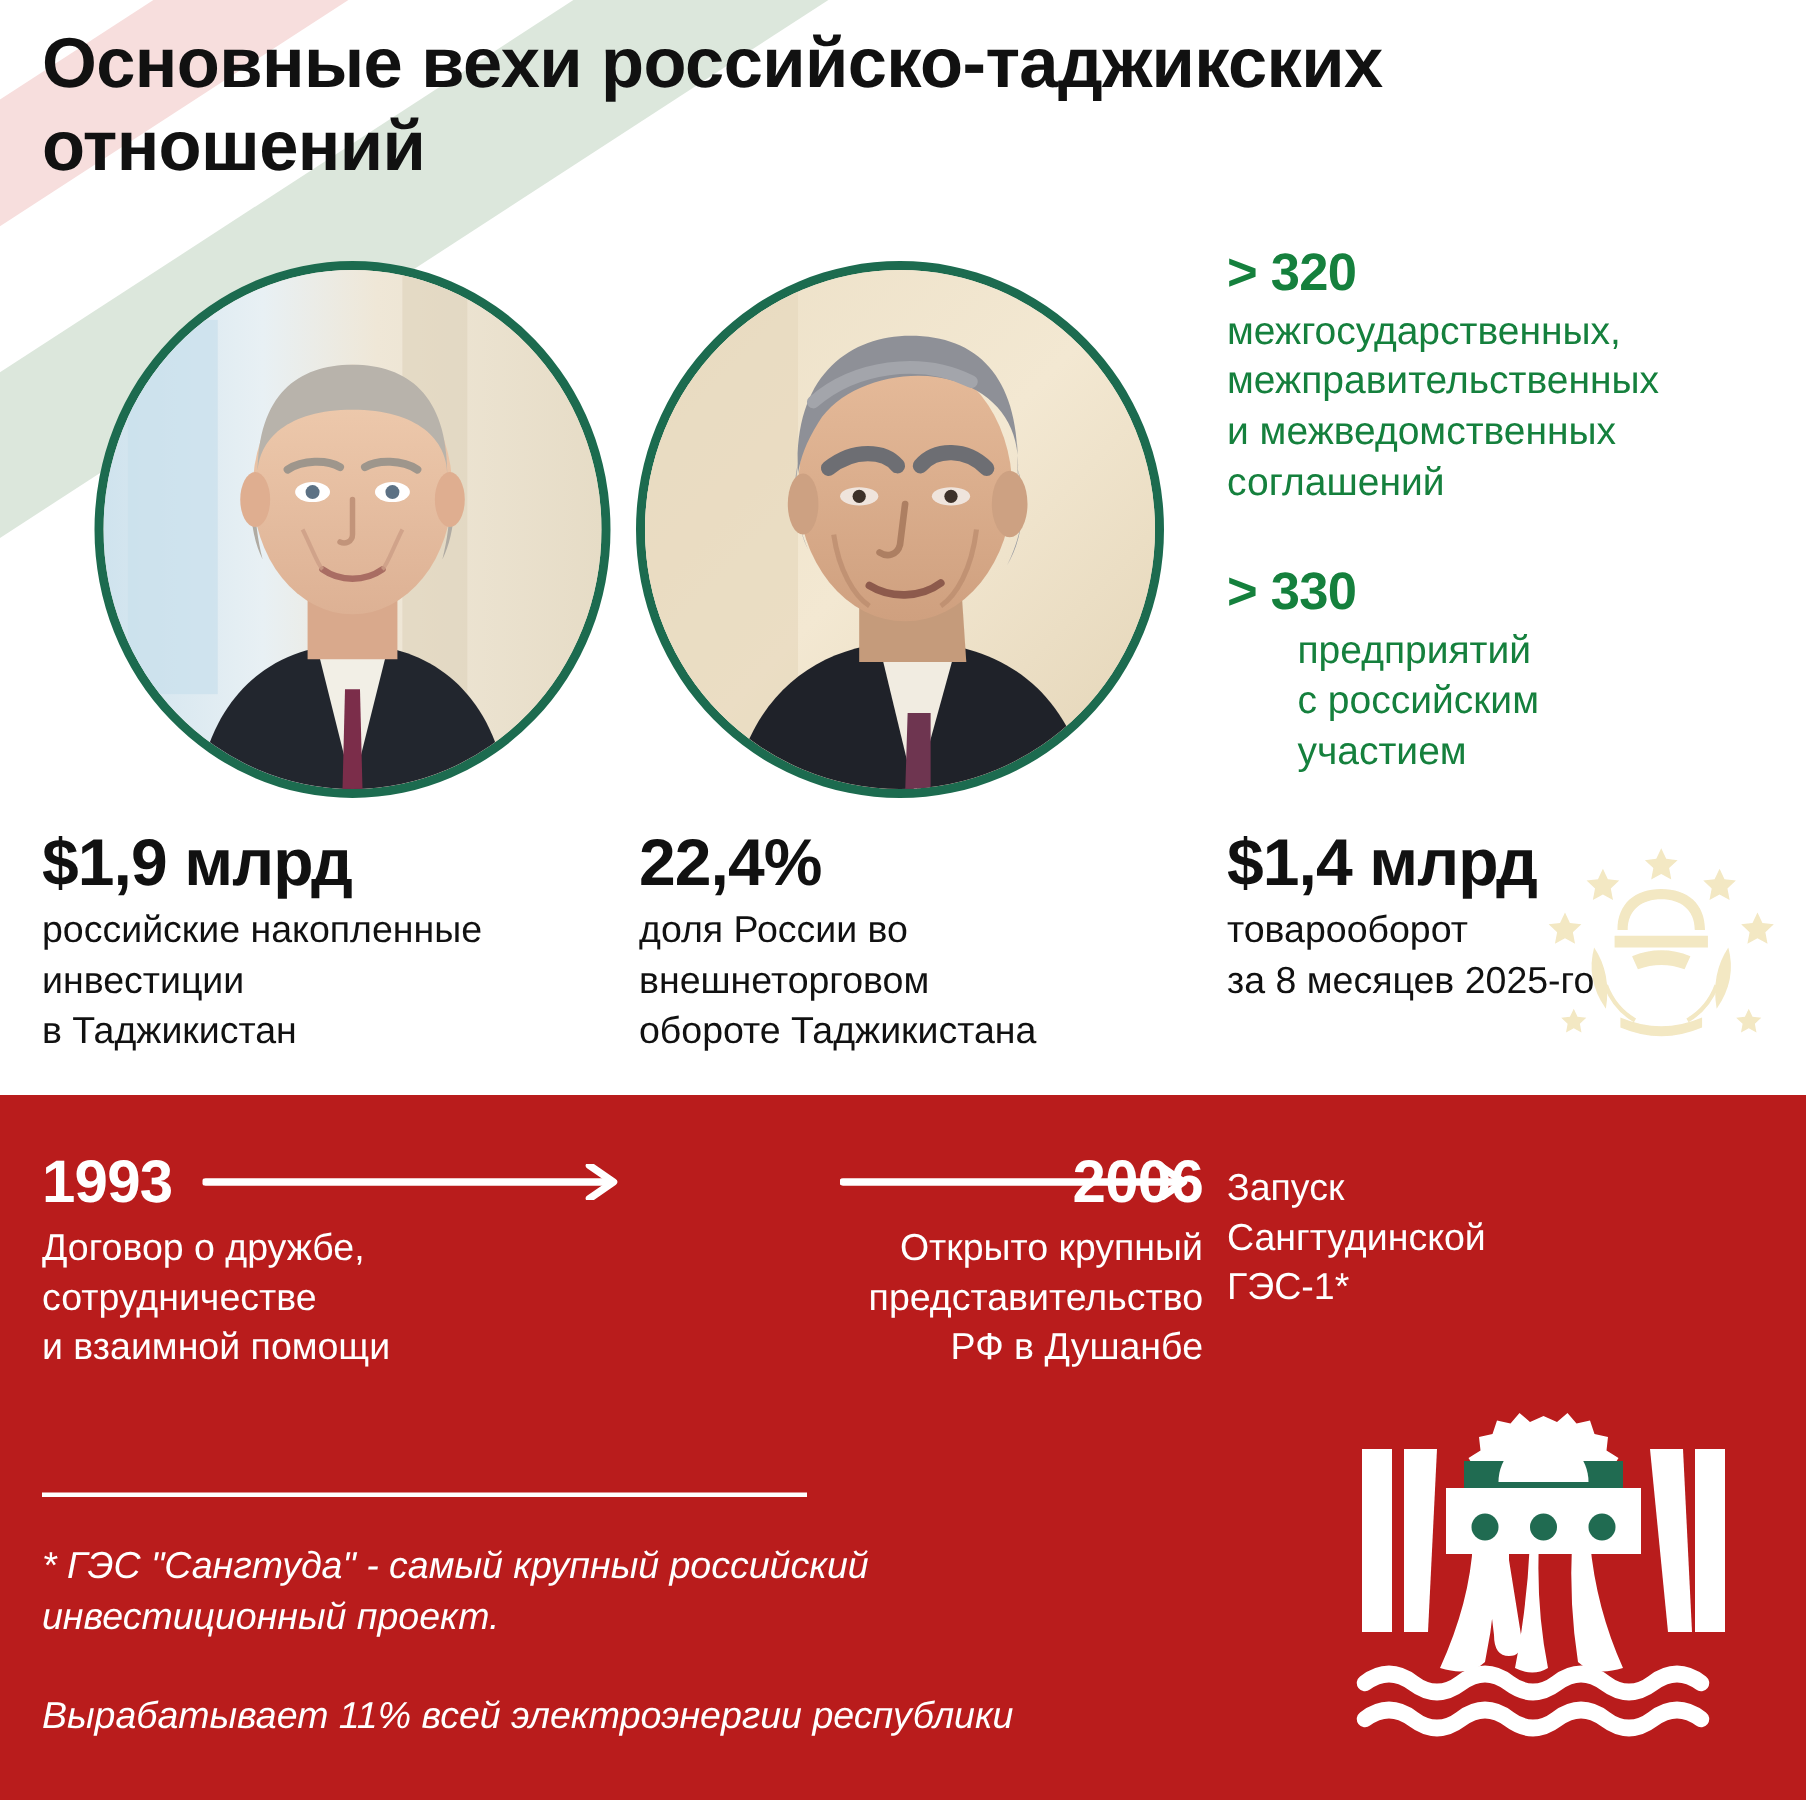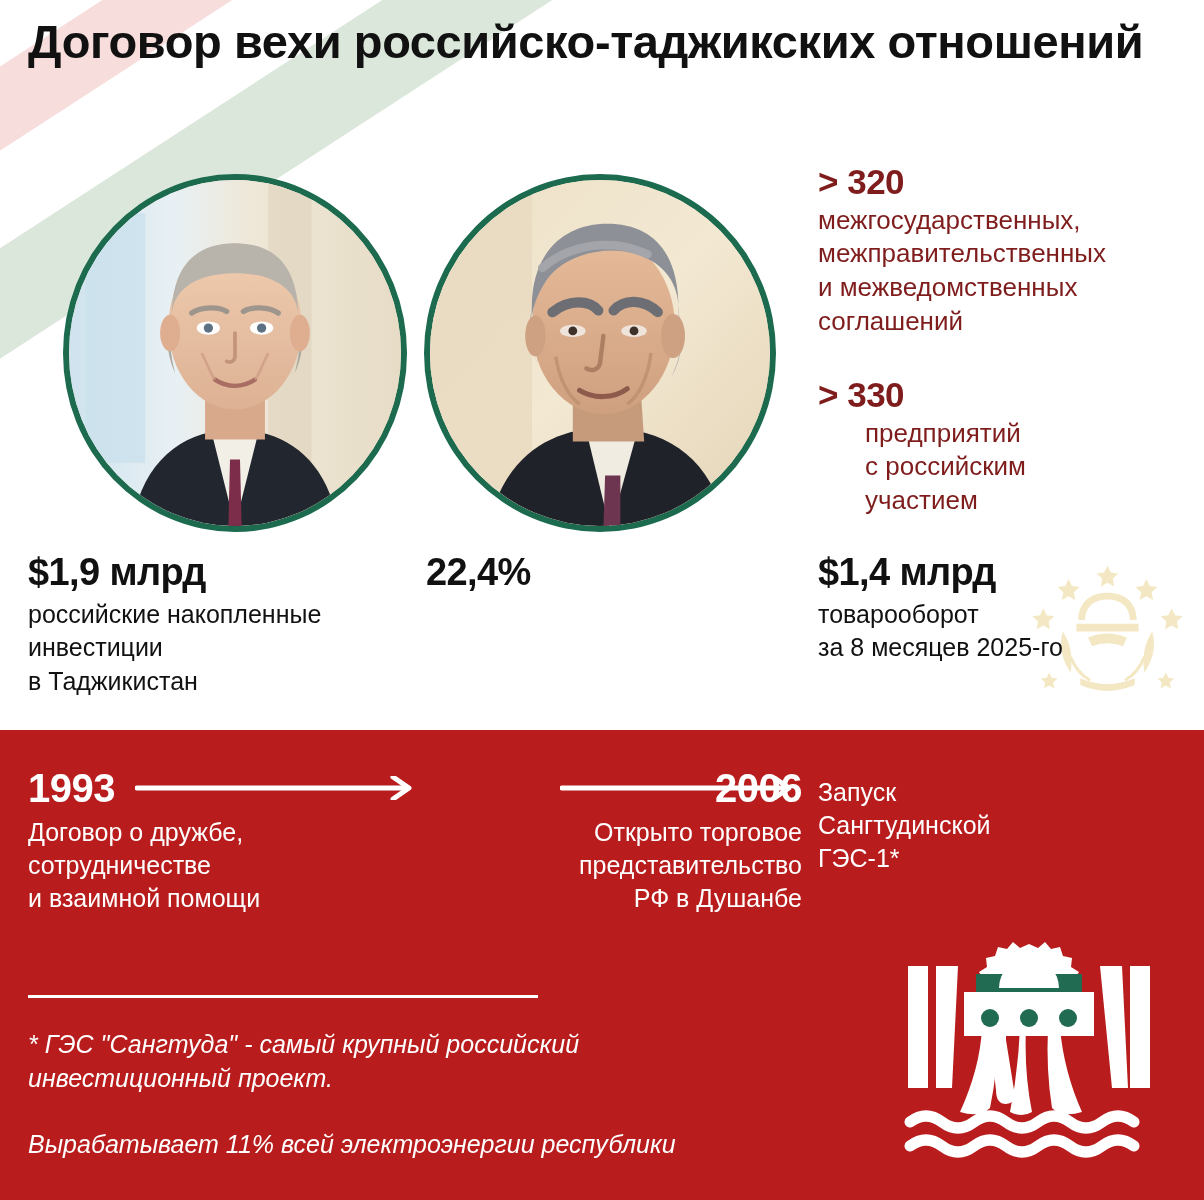--- a/index.html
+++ b/index.html
@@ -24,29 +24,29 @@
   
   .portrait{
     position:absolute;border-radius:50%;
     border:6px solid #1c6b4f;overflow:hidden;z-index:5;background:#e9e2d4;
   }
   .p1{left:63px;top:174px;width:332px;height:346px;}
   .p2{left:424px;top:174px;width:340px;height:346px;}
   .portrait svg{display:block;width:100%;height:100%;}
 
   
-  .rstat{position:absolute;z-index:6;color:#7f1d1d;}
+  .rstat{position:absolute;z-index:6;color:#15803d;}
   .rstat .big{font-size:35px;font-weight:bold;line-height:1.1;letter-spacing:-0.5px;}
   .rstat .sub{font-size:26px;line-height:1.3;margin-top:2px;font-weight:normal;}
   #rstat-1{left:818px;top:163px;width:380px;}
   #rstat-2{left:818px;top:376px;width:380px;}
 
   
   .bstat{position:absolute;z-index:6;color:#111;}
-  .bstat .big{font-size:38px;font-weight:bold;line-height:1.05;letter-spacing:-0.6px;}
+  .bstat .big{font-size:44px;font-weight:bold;line-height:1.05;letter-spacing:-0.6px;}
   .bstat .sub{font-size:25px;line-height:1.34;margin-top:5px;font-weight:normal;}
   #bstat-1{left:28px;top:553px;width:420px;}
   #bstat-2{left:426px;top:553px;width:360px;}
   #bstat-3{left:818px;top:553px;width:390px;}
 
   
   .emblem{position:absolute;left:1020px;top:548px;width:175px;height:160px;z-index:3;opacity:.95;}
 
   
   .green{
@@ -86,21 +86,21 @@
     <div class="stripe" style="left:-60px;top:-470px;width:118px;height:1700px;background:#CED4E4;"></div>
     <div class="stripe" style="left:58px;top:-470px;width:120px;height:1700px;background:#DDE0EC;"></div>
     <div class="stripe" style="left:178px;top:-470px;width:128px;height:1700px;background:#F7DEDD;"></div>
     <div class="stripe" style="left:306px;top:-470px;width:520px;height:1700px;background:#ffffff;"></div>
     <div class="stripe" style="left:826px;top:-470px;width:130px;height:1700px;background:#F7DEDD;"></div>
     <div class="stripe" style="left:956px;top:-470px;width:150px;height:1700px;background:#ffffff;"></div>
     <div class="stripe" style="left:1106px;top:-470px;width:170px;height:1700px;background:#DCE7DC;"></div>
     <div class="stripe" style="left:1276px;top:-470px;width:300px;height:1700px;background:#ffffff;"></div>
   </div>
 
-  <div class="title">Договор вехи российско-таджикских отношений</div>
+  <div class="title">Основные вехи российско-таджикских отношений</div>
 
   <div class="portrait p1">
     <svg viewBox="0 0 200 208" preserveAspectRatio="xMidYMid slice">
       <defs>
         <linearGradient id="bg1" x1="0" y1="0" x2="1" y2="0">
           <stop offset="0" stop-color="#cfe3ee"></stop>
           <stop offset="0.32" stop-color="#e8f0f4"></stop>
           <stop offset="0.55" stop-color="#efe7d7"></stop>
           <stop offset="1" stop-color="#e6dcc6"></stop>
         </linearGradient>
@@ -235,20 +235,23 @@
   </div>
 
   <div class="bstat" id="bstat-1">
     <div class="big">$1,9 млрд</div>
     <div class="sub" style="white-space:pre-line;">российские накопленные
 инвестиции
 в Таджикистан</div>
   </div>
   <div class="bstat" id="bstat-2">
     <div class="big">22,4%</div>
+    <div class="sub" style="white-space:pre-line;">доля России во
+внешнеторговом
+обороте Таджикистана</div>
   </div>
   <div class="bstat" id="bstat-3">
     <div class="big">$1,4 млрд</div>
     <div class="sub" style="white-space:pre-line;">товарооборот
 за 8 месяцев 2025-го</div>
   </div>
 
   <div class="green">
 
     <div class="tl" id="tl-1">
@@ -262,21 +265,21 @@
       <svg viewBox="0 0 285 24">
           <g stroke="#fff" stroke-width="5" fill="none" stroke-linecap="round" stroke-linejoin="round">
         <line x1="2" y1="12" x2="272" y2="12"></line>
             <polyline points="258,1 274,12 258,23"></polyline>
       </g>
         </svg>
     </div>
 
     <div class="tl" id="tl-2">
       <div class="year">2006</div>
-      <div class="txt" style="white-space:pre-line;">Открыто торговое
+      <div class="txt" style="white-space:pre-line;">Открыто крупный
 представительство
 РФ в Душанбе</div>
     </div>
 
     <div class="arrow" id="arrow-2">
       <svg viewBox="0 0 240 24">
           <g stroke="#fff" stroke-width="5" fill="none" stroke-linecap="round" stroke-linejoin="round">
         <line x1="2" y1="12" x2="227" y2="12"></line>
             <polyline points="213,1 229,12 213,23"></polyline>
       </g>

